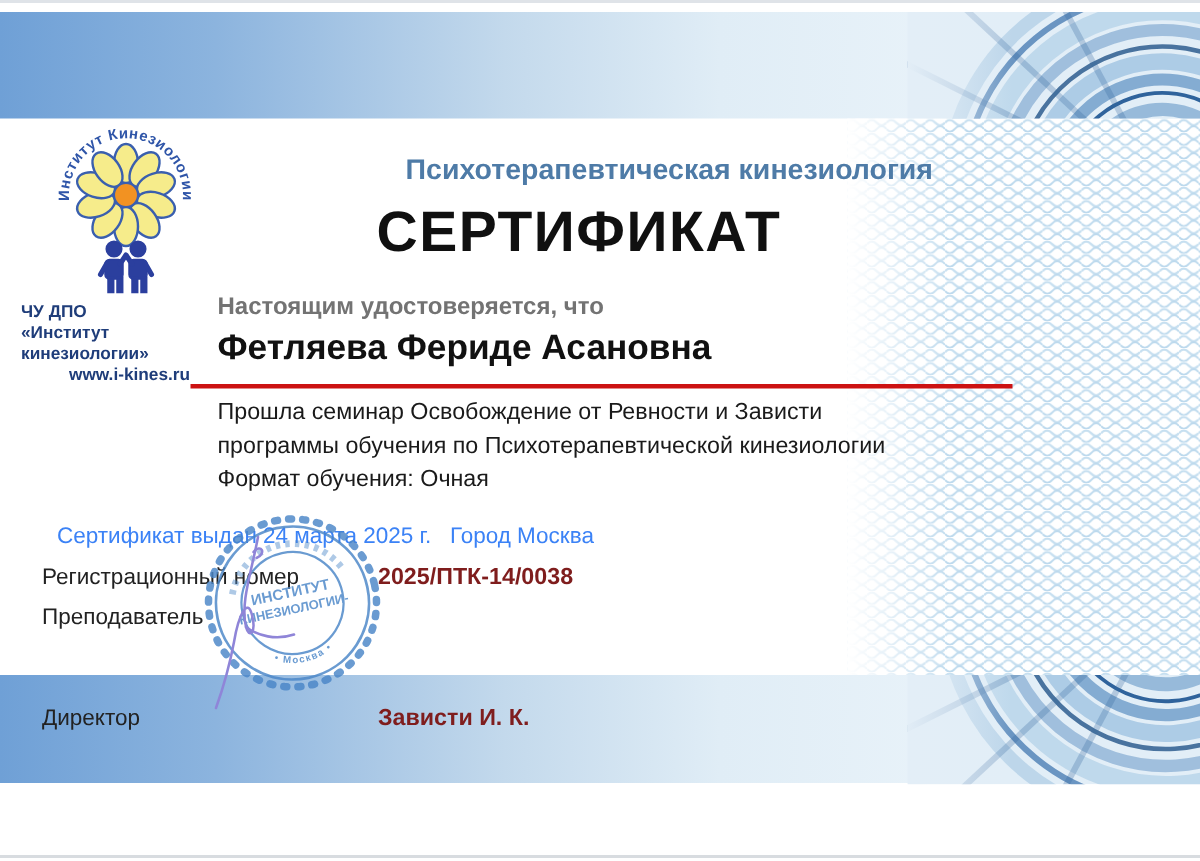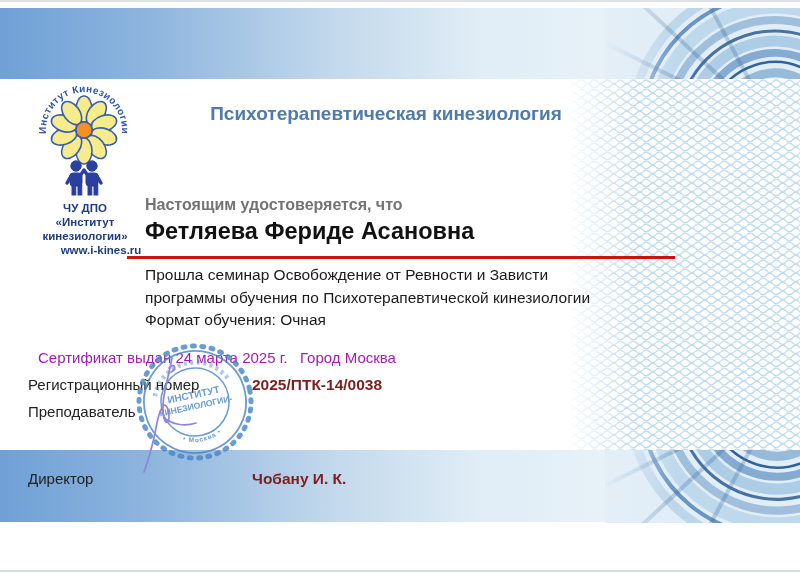--- a/index.html
+++ b/index.html
@@ -17,37 +17,37 @@
 
   .swirl{position:absolute;right:0;display:block;}
   .swirl.top{top:8px;}
   .swirl.bottom{top:450px;transform:scaleY(-1);}
 
   .guilloche-wrap{position:absolute;left:565px;top:79px;width:235px;height:371px;}
   .guilloche-fade{position:absolute;left:0;top:0;width:70px;height:100%;
     background:linear-gradient(90deg,#ffffff 0%,rgba(255,255,255,0) 100%);}
 
   .logo{position:absolute;left:22px;top:86px;}
-  .org-lines{position:absolute;left:14px;top:201px;width:142px;text-align:center;
+  .org-lines{position:absolute;left:14px;top:201px;width:142px;text-align:left;
     color:#1f3d7a;font-weight:bold;font-size:11.5px;line-height:14px;}
   .org-lines .site{color:#1f3d7a;text-decoration:none;padding-left:32px;}
 
-  .program-title{position:absolute;left:150px;top:103px;width:472px;text-align:center;
+  .program-title{position:absolute;left:150px;top:103px;width:472px;text-align:right;
     color:#4e7ba7;font-weight:bold;font-size:19px;}
   .cert-title{position:absolute;left:150px;top:134px;width:472px;text-align:center;
     color:#101010;font-weight:800;font-size:38px;letter-spacing:1px;}
 
   .intro{position:absolute;left:145px;top:196px;font-weight:bold;font-size:16px;color:#737373;}
   .recipient{position:absolute;left:145px;top:218px;font-weight:bold;font-size:23.5px;color:#111;}
   .red-line{position:absolute;left:127px;top:256px;width:548px;height:2.5px;background:#cc1212;}
 
   .course{position:absolute;left:145px;top:264px;font-weight:normal;font-size:15.5px;
     line-height:22.6px;color:#1a1a1a;}
 
-  .issued-line{position:absolute;top:349px;font-size:15px;color:#a21caf;}
+  .issued-line{position:absolute;top:349px;font-size:15px;color:#3b82f6;}
   .issued-line.issued{left:38px;}
   .issued-line.city{left:300px;}
 
   .detail-label{position:absolute;left:28px;font-size:15px;color:#222;}
   .detail-value{position:absolute;left:252px;font-weight:bold;font-size:15.5px;color:#7f1d1d;}
   .row0{top:376px;} .row1{top:403px;} .row2{top:430px;margin-top:40px;}
 
   .stamp{position:absolute;left:133px;top:340px;opacity:.82;}
   .signature{position:absolute;left:138px;top:352px;}
 </style>
@@ -154,39 +154,40 @@
   </svg>
 
   <div class="org-lines">
     <div>ЧУ ДПО</div>
     <div>«Институт</div>
     <div>кинезиологии»</div>
     <a class="site" href="#">www.i-kines.ru</a>
   </div>
 
   <div class="program-title">Психотерапевтическая кинезиология</div>
+  <div class="cert-title">СЕРТИФИКАТ</div>
 
   <div class="intro">Настоящим удостоверяется, что</div>
   <div class="recipient">Фетляева Фериде Асановна</div>
   <div class="red-line"></div>
 
   <div class="course">
     <div>Прошла семинар Освобождение от Ревности и Зависти</div>
     <div>программы обучения по Психотерапевтической кинезиологии</div>
     <div>Формат обучения: Очная</div>
   </div>
 
   <div class="issued-line issued">Сертификат выдан 24 марта 2025 г.</div>
   <div class="issued-line city">Город Москва</div>
 
   <div class="detail-label row0">Регистрационный номер</div>
   <div class="detail-value row0">2025/ПТК-14/0038</div>
   <div class="detail-label row1">Преподаватель</div>
   <div class="detail-label row2">Директор</div>
-  <div class="detail-value row2">Чобану И. К.</div>
+  <div class="detail-value row2">Зависти И. К.</div>
 
   <svg class="stamp" width="124" height="124" viewBox="0 0 124 124">
     <g transform="rotate(-12 62 62)" fill="none" stroke="#4a86c8">
       <circle cx="62" cy="62" r="56" stroke-width="5" stroke-dasharray="2 7.4" stroke-linecap="round"></circle>
       <circle cx="62" cy="62" r="51" stroke-width="1.8"></circle>
       <circle cx="62" cy="62" r="34" stroke-width="1.5"></circle>
 
       <path d="M 24,48 A 41,41 0 0 1 100,48" stroke-width="4.5" stroke-dasharray="3 3.5" opacity=".55"></path>
 
       <path id="stampBottom" d="M 25.7,78.9 A 40,40 0 0 0 98.3,78.9" stroke="none"></path>

